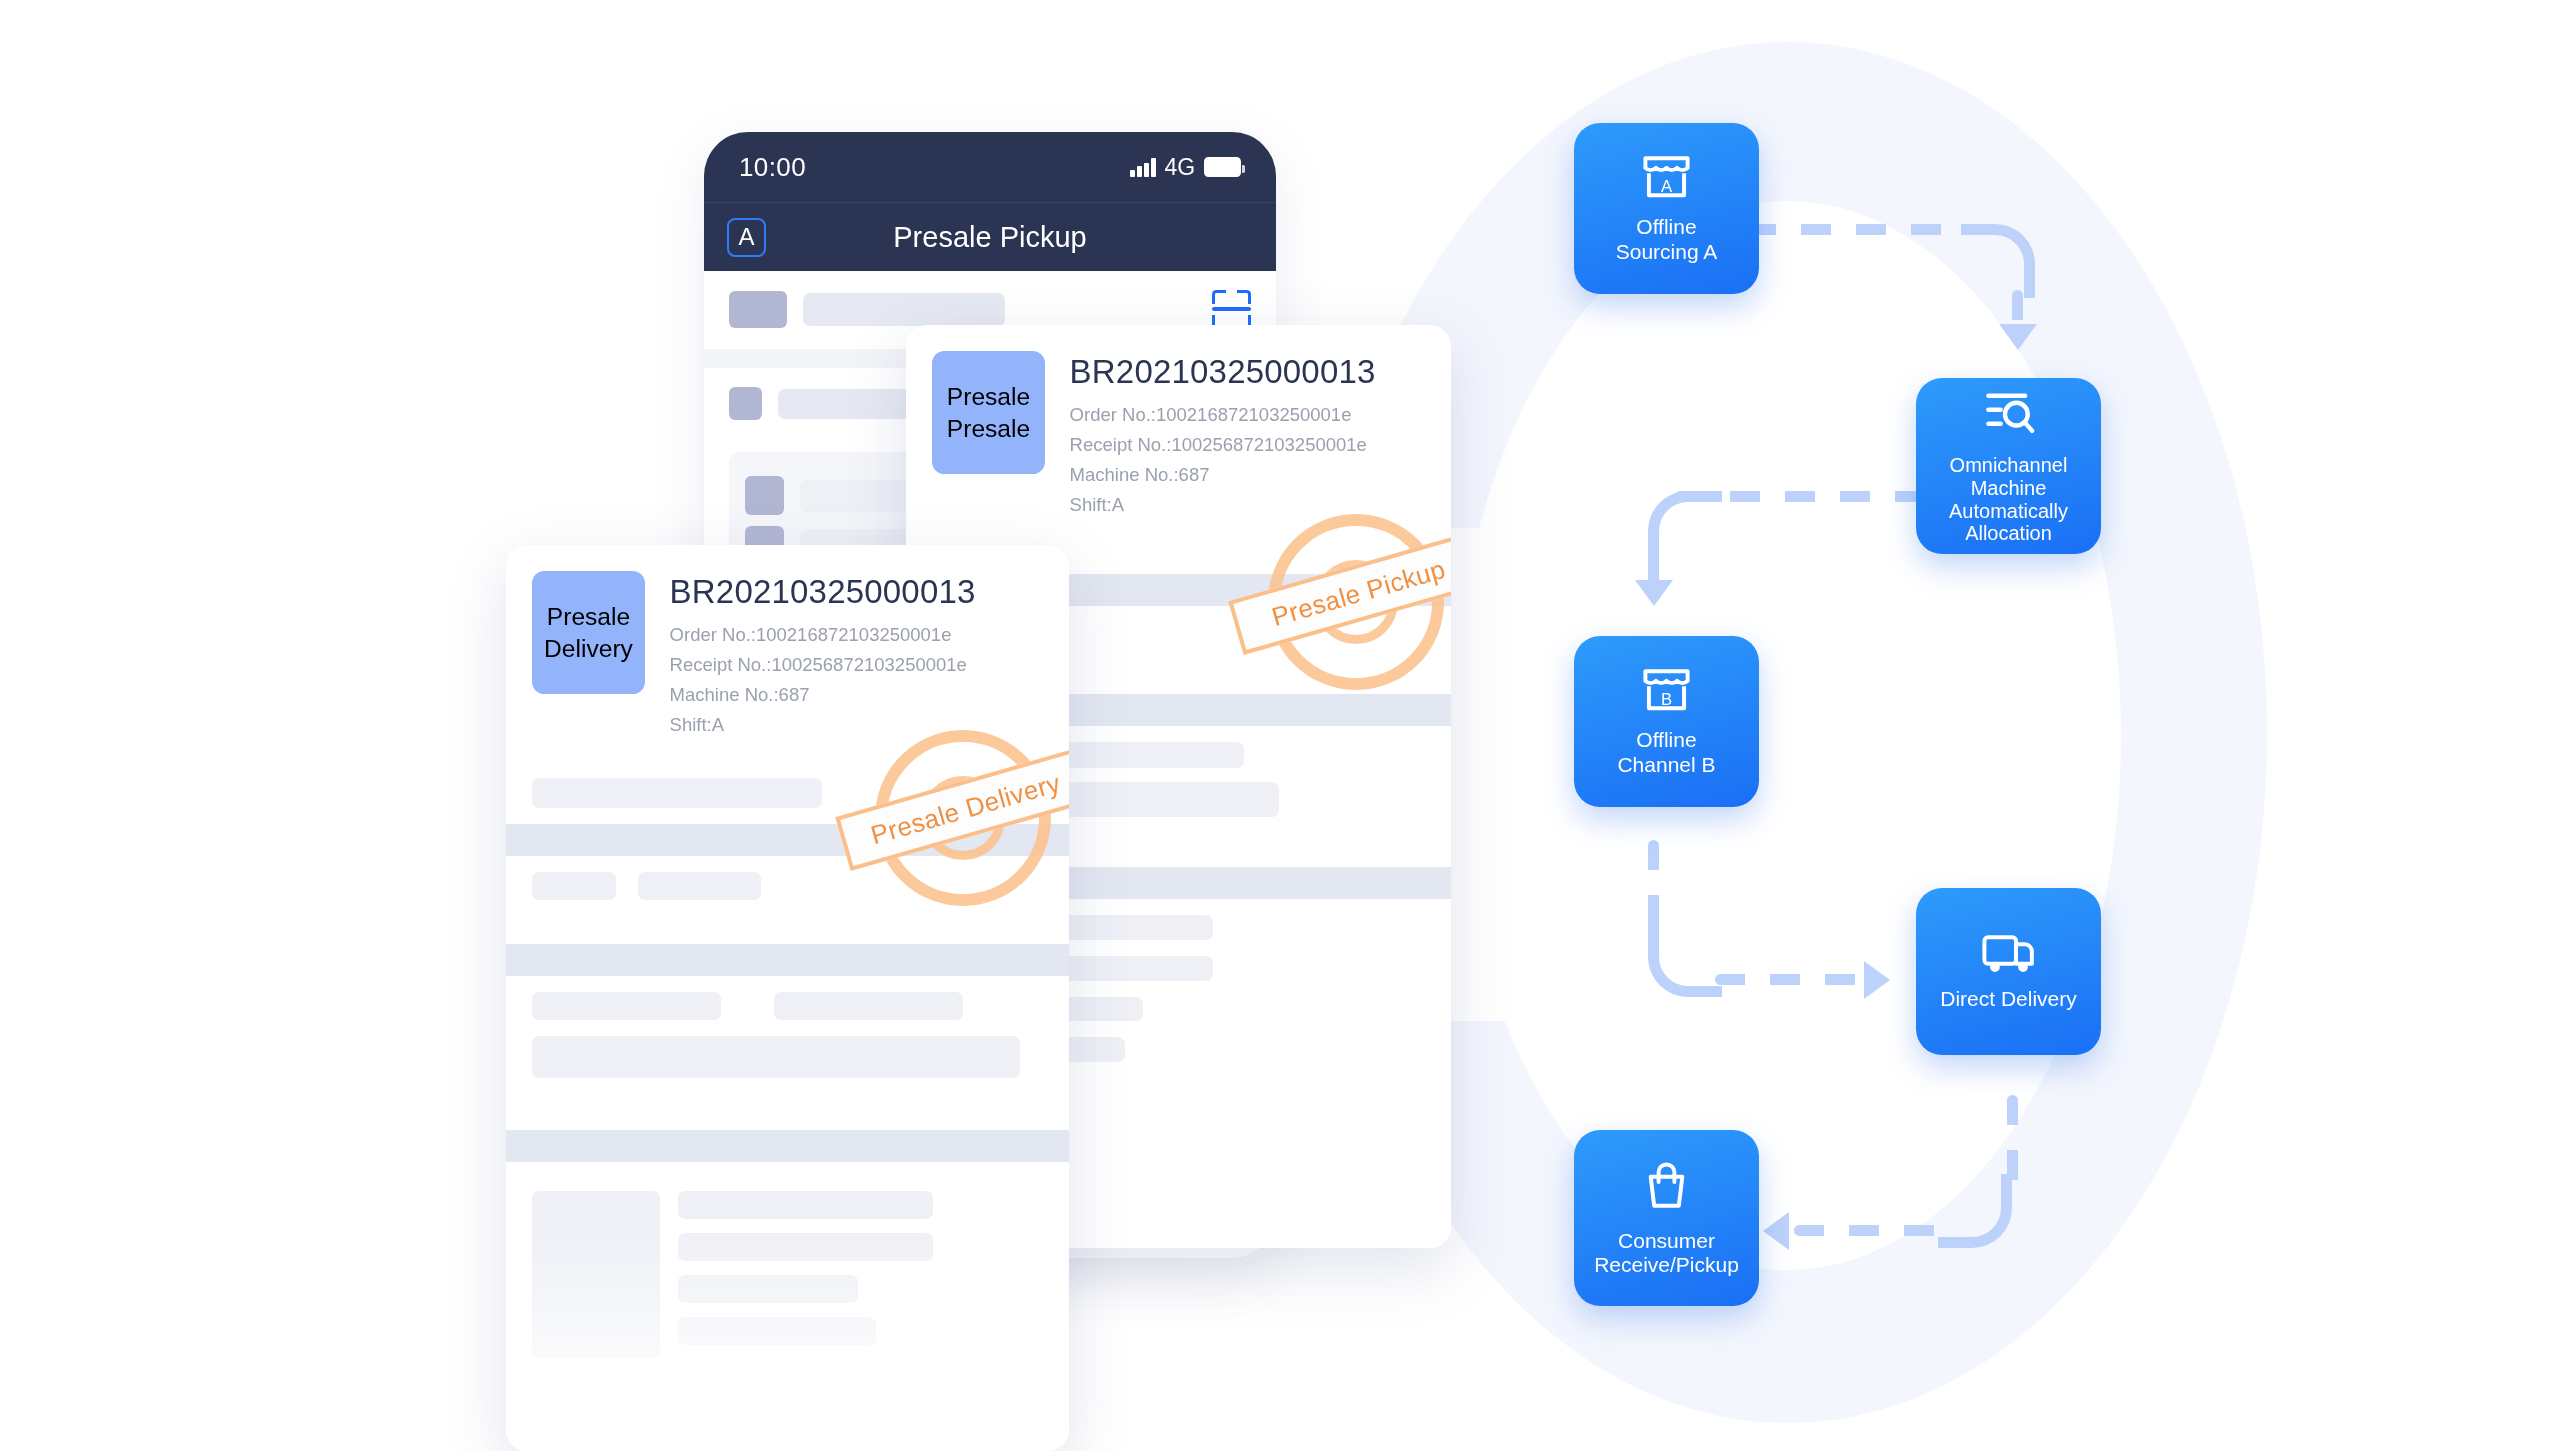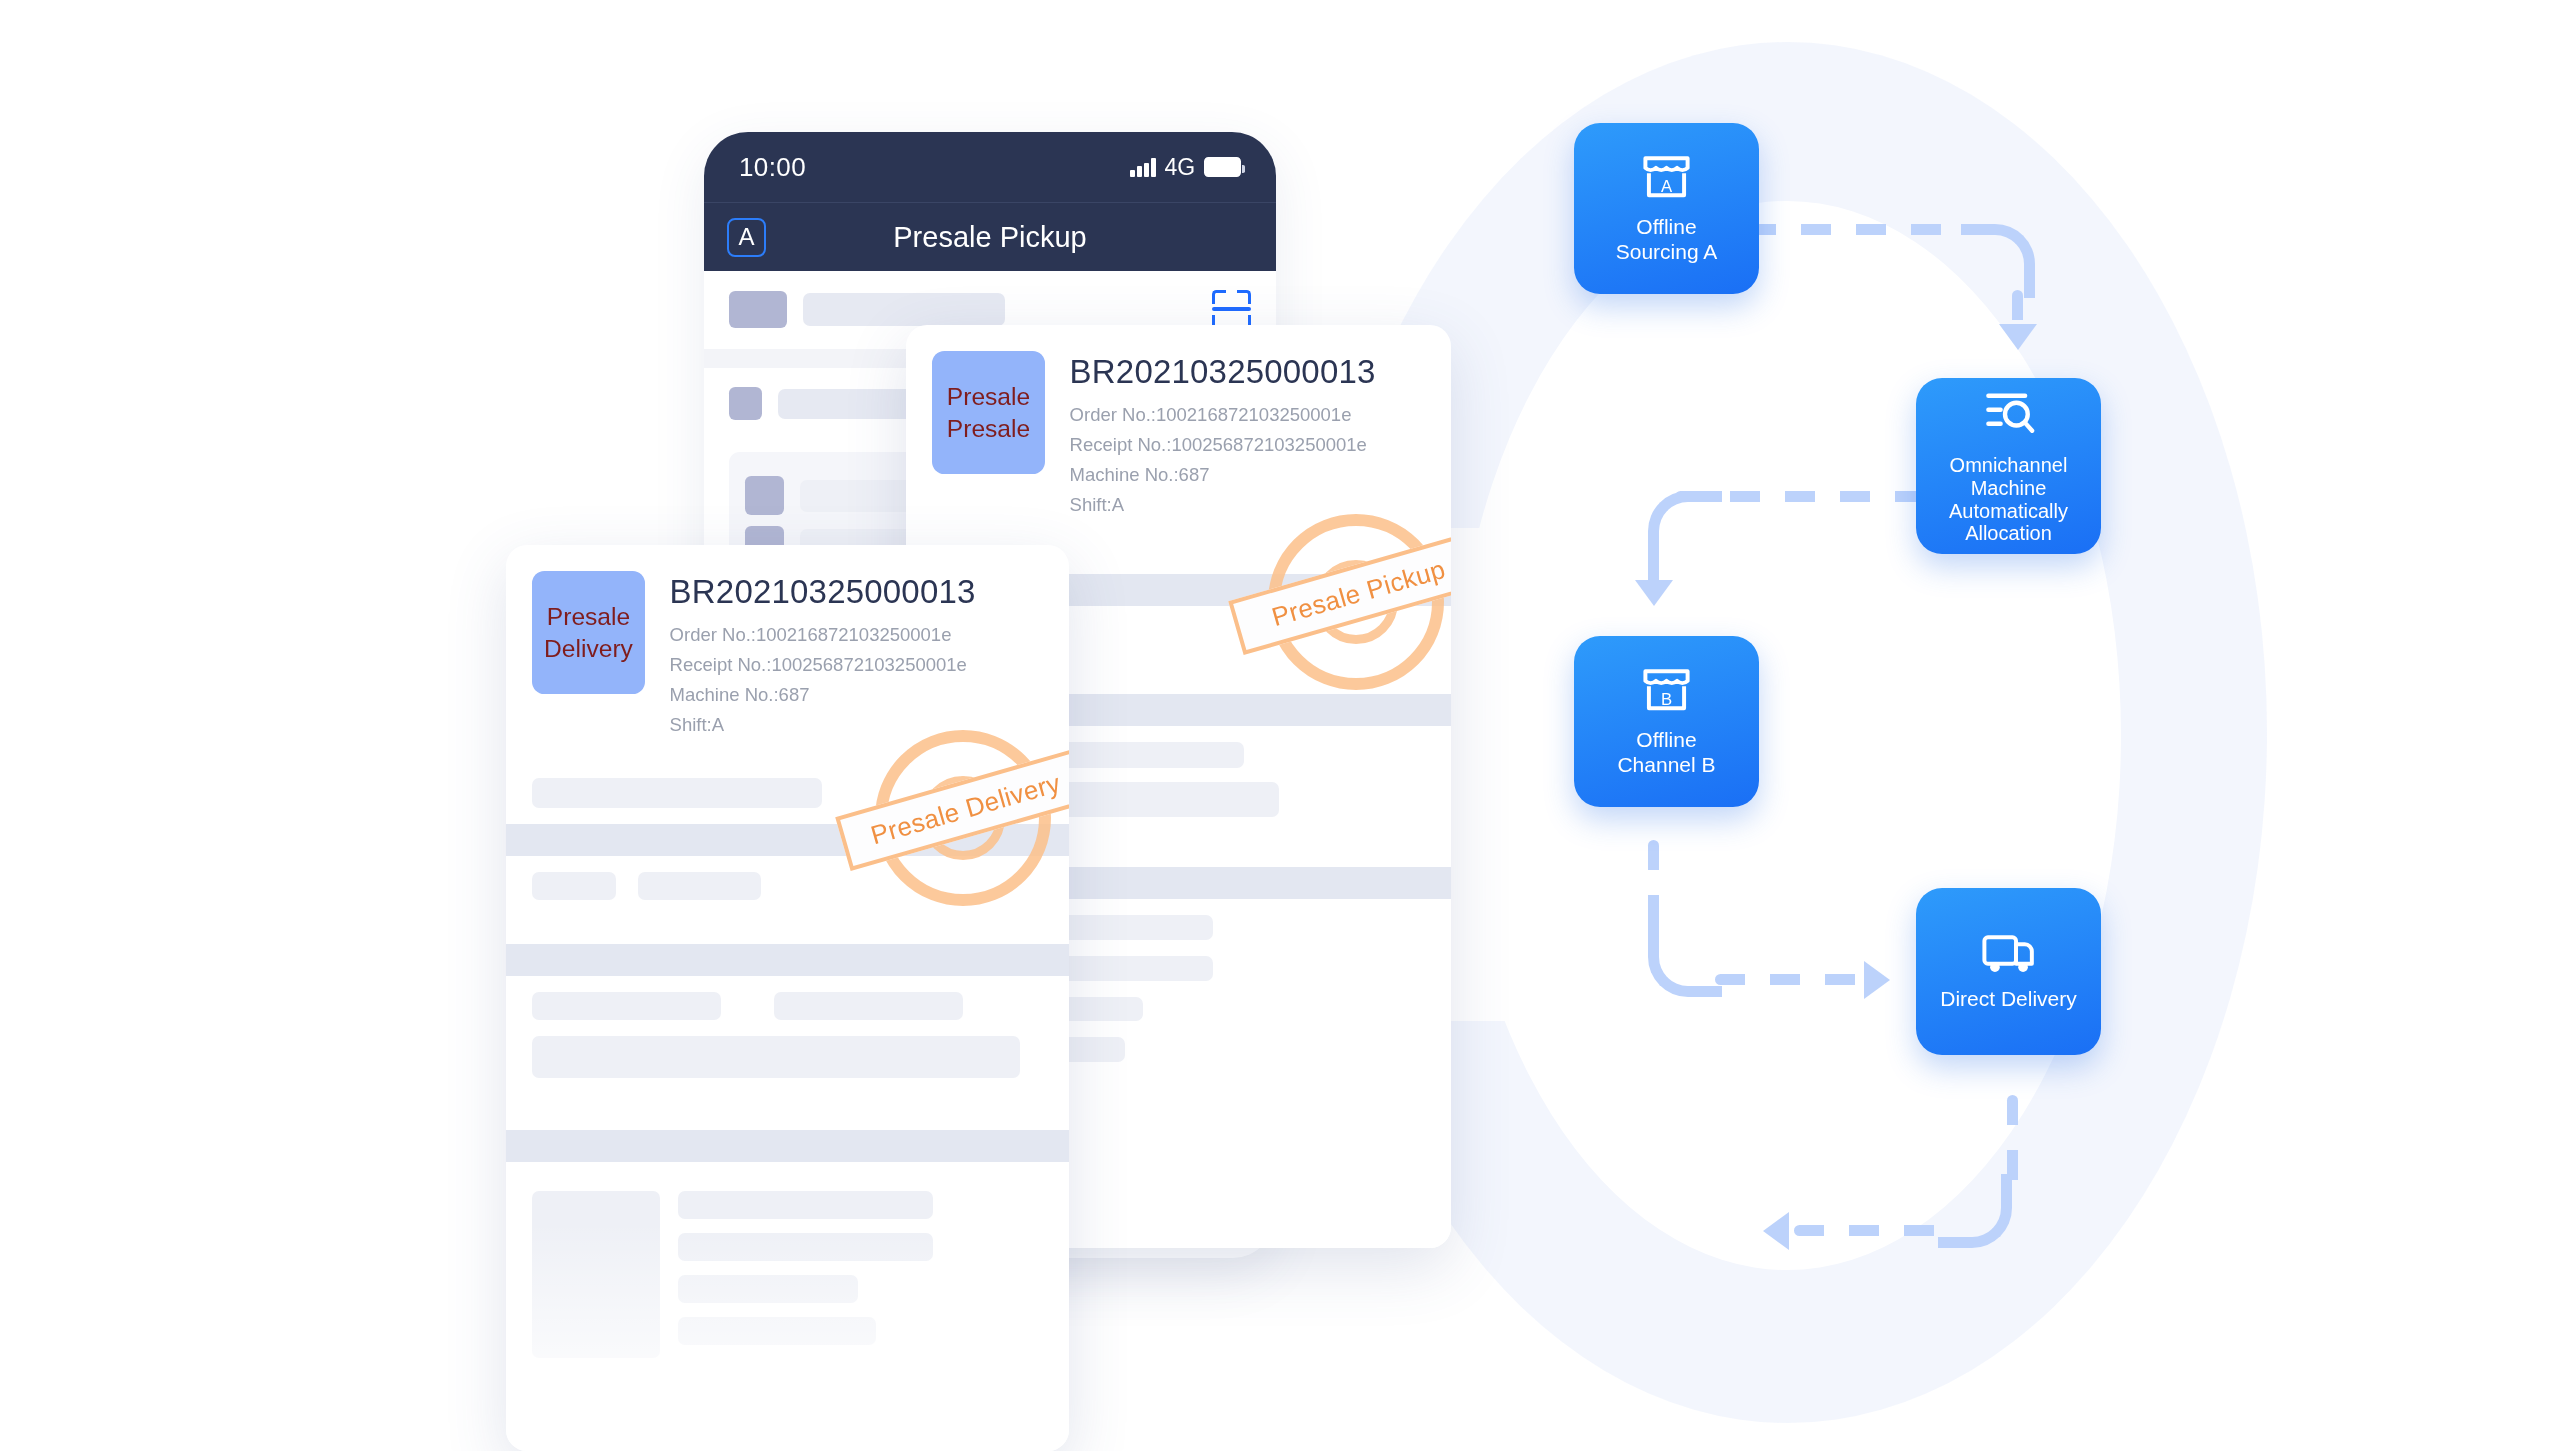--- a/index.html
+++ b/index.html
@@ -103,21 +103,21 @@
   .order-card {
     position:absolute;
     background:#fff;
     border-radius:21px;
     box-shadow: 0 19.3px 62px rgba(70,90,140,.16);
     overflow:hidden;
   }
   .oc-head { display:flex; gap:24.6px; padding: 26px 30px 23px 26px; }
   .oc-tag {
     width:113px;min-width:113px;height:123px;border-radius:12.3px;
-    background:#93b4fa;color:#7f1d1d;
+    background:#93b4fa;color:#000000;
     display:flex;flex-direction:column;align-items:center;justify-content:center;
     font-size:24.6px; line-height:1.28; text-align:center;
   }
   .oc-info { padding-top:1.8px; }
   .oc-id { font-size:33px; color:#2b3553; letter-spacing:0.2px; margin-bottom:8.8px; }
   .oc-meta { font-size:18.5px; color:#9aa0ae; line-height:1.62; }
 
   .oc-band { height:32px; background:#e3e7f1; }
   .oc-white { background:#fff; padding: 16px 26px; }
 
@@ -455,15 +455,29 @@
         <path d="M41 14 h10 a8 8 0 0 1 8 8 v14 h-18 z" stroke="#fff" stroke-width="4.5" stroke-linejoin="round" fill="none"></path>
         <circle cx="17" cy="40" r="5.5" fill="#fff"></circle>
         <circle cx="49" cy="40" r="5.5" fill="#fff"></circle>
       </svg>
     </span>
     <div class="node-label">
       <div>Direct Delivery</div>
     </div>
   </div>
 
+  <div class="node" style="left:1574px; top:1130px; width:185px; height:176px;">
+    <span>
+      <svg width="51" height="51" viewBox="0 0 58 58" fill="none">
+        <path d="M20 19 v-5 a9 9 0 0 1 18 0 v5" stroke="#fff" stroke-width="4.5" fill="none" stroke-linecap="round"></path>
+        <path d="M11 19 h36 l-4 33 h-28 z" stroke="#fff" stroke-width="4.5" stroke-linejoin="round" fill="none"></path>
+        <path d="M20 19 v6" stroke="#fff" stroke-width="4.5" stroke-linecap="round"></path>
+        <path d="M38 19 v6" stroke="#fff" stroke-width="4.5" stroke-linecap="round"></path>
+      </svg>
+    </span>
+    <div class="node-label tight" style="font-size:21px">
+      <div>Consumer</div>
+      <div>Receive/Pickup</div>
+    </div>
+  </div>
 
 </div>
 
 
 </body></html>

